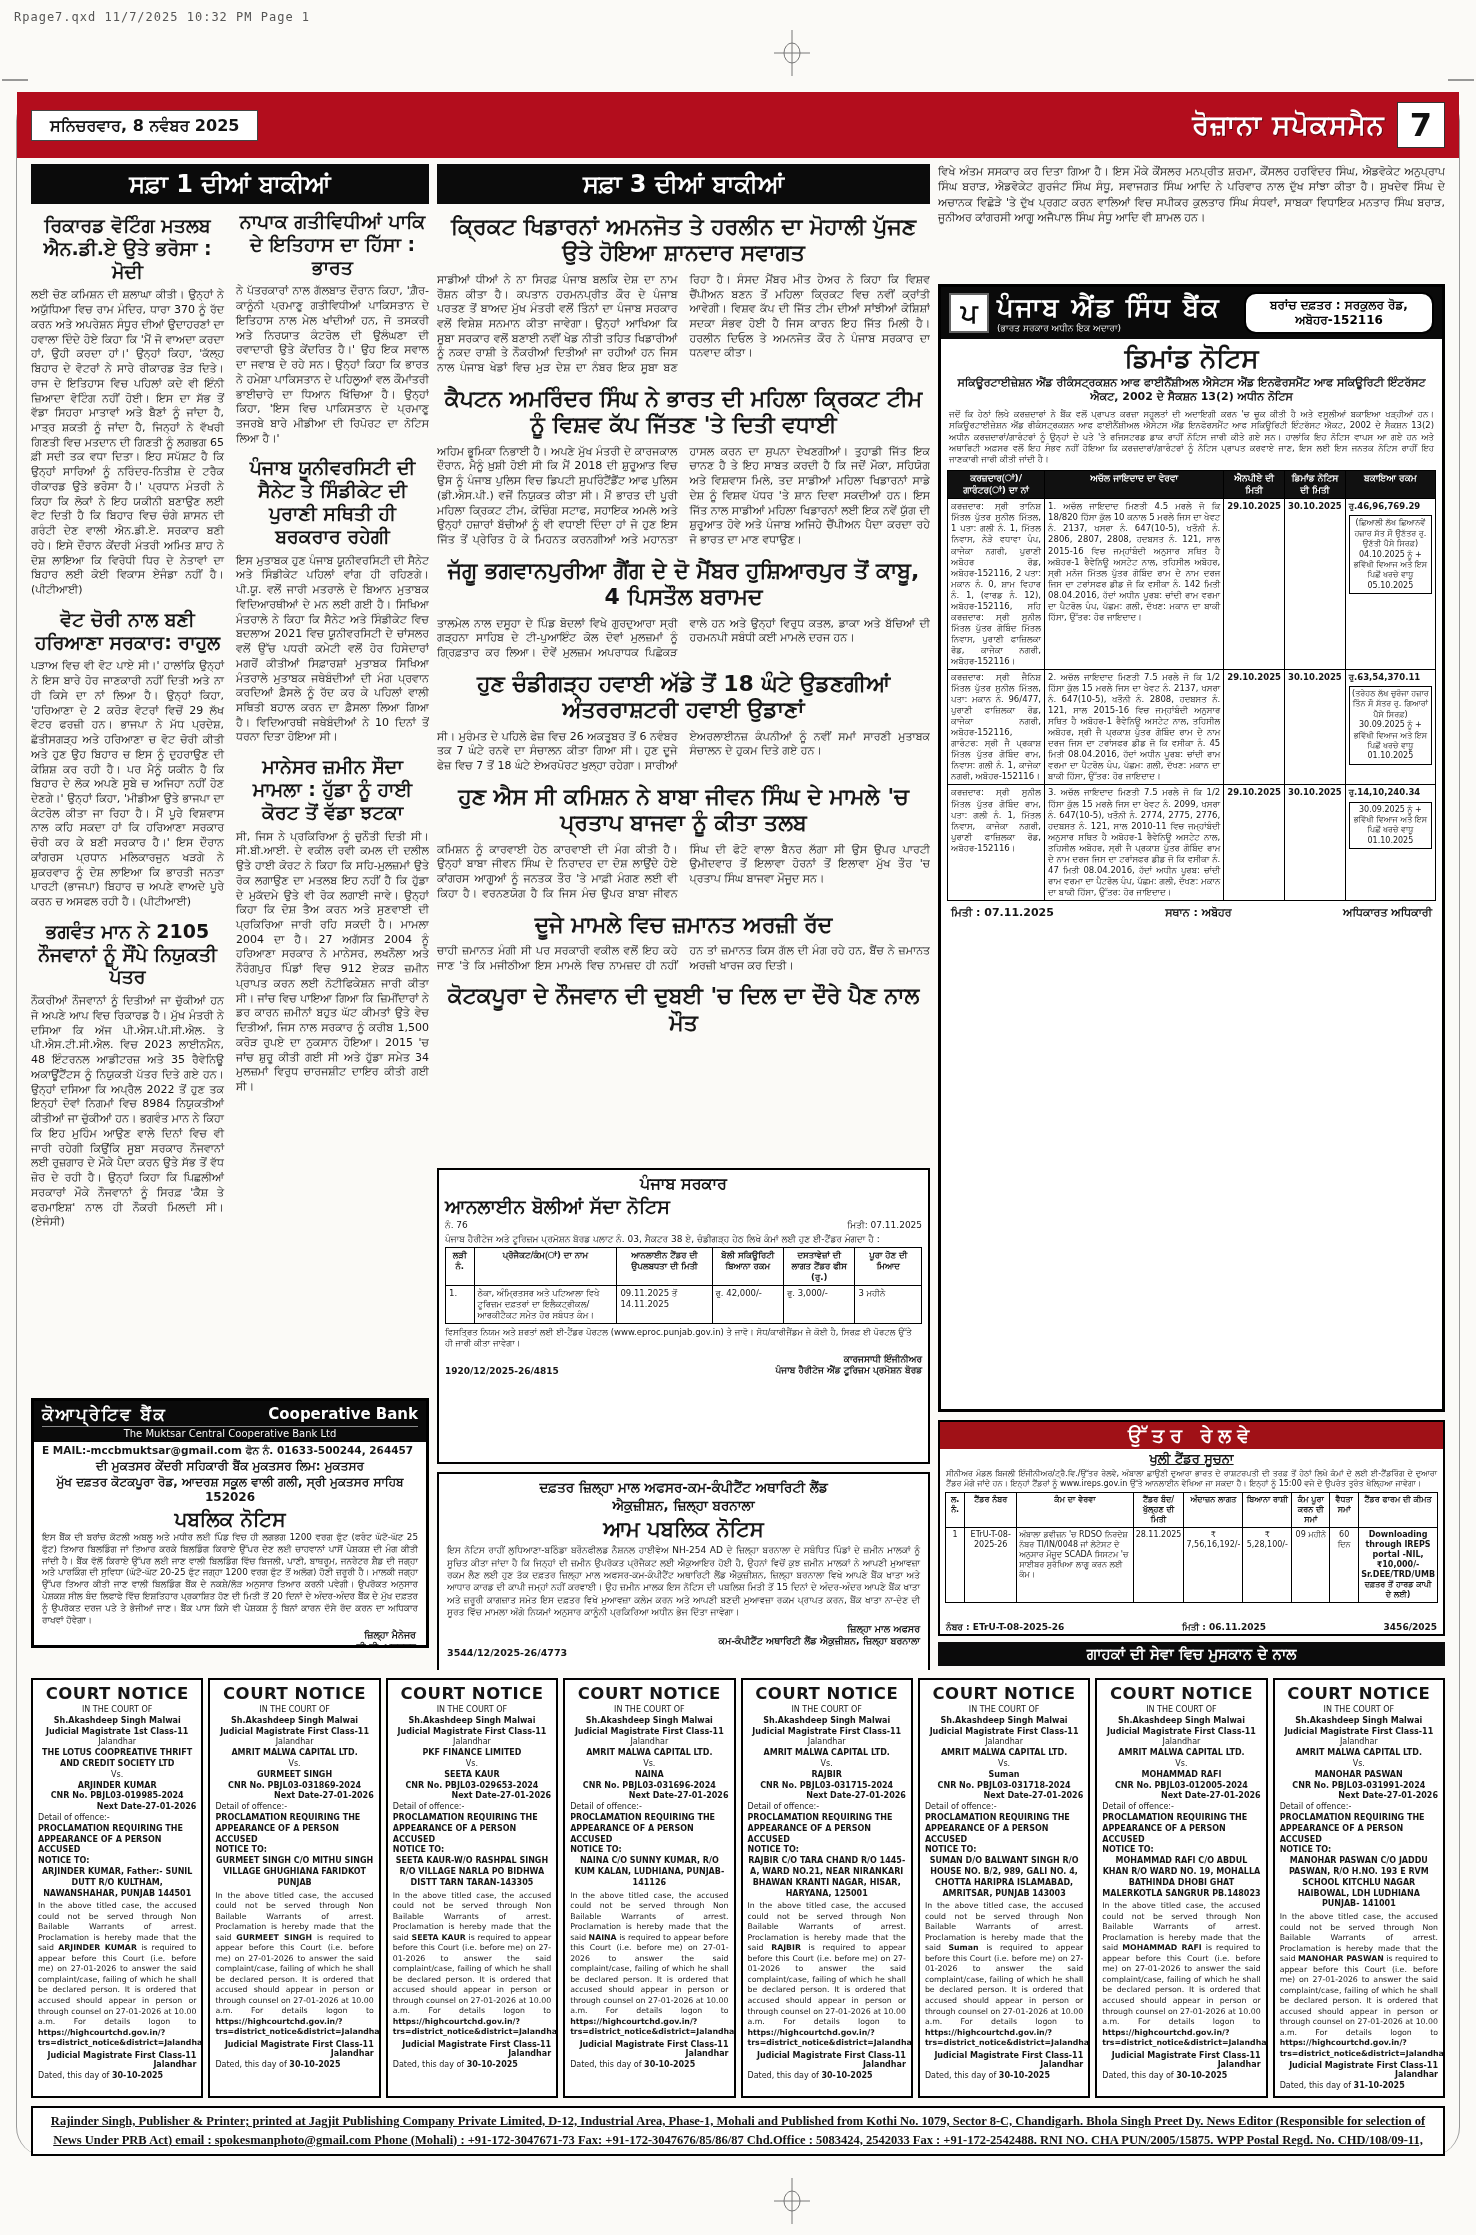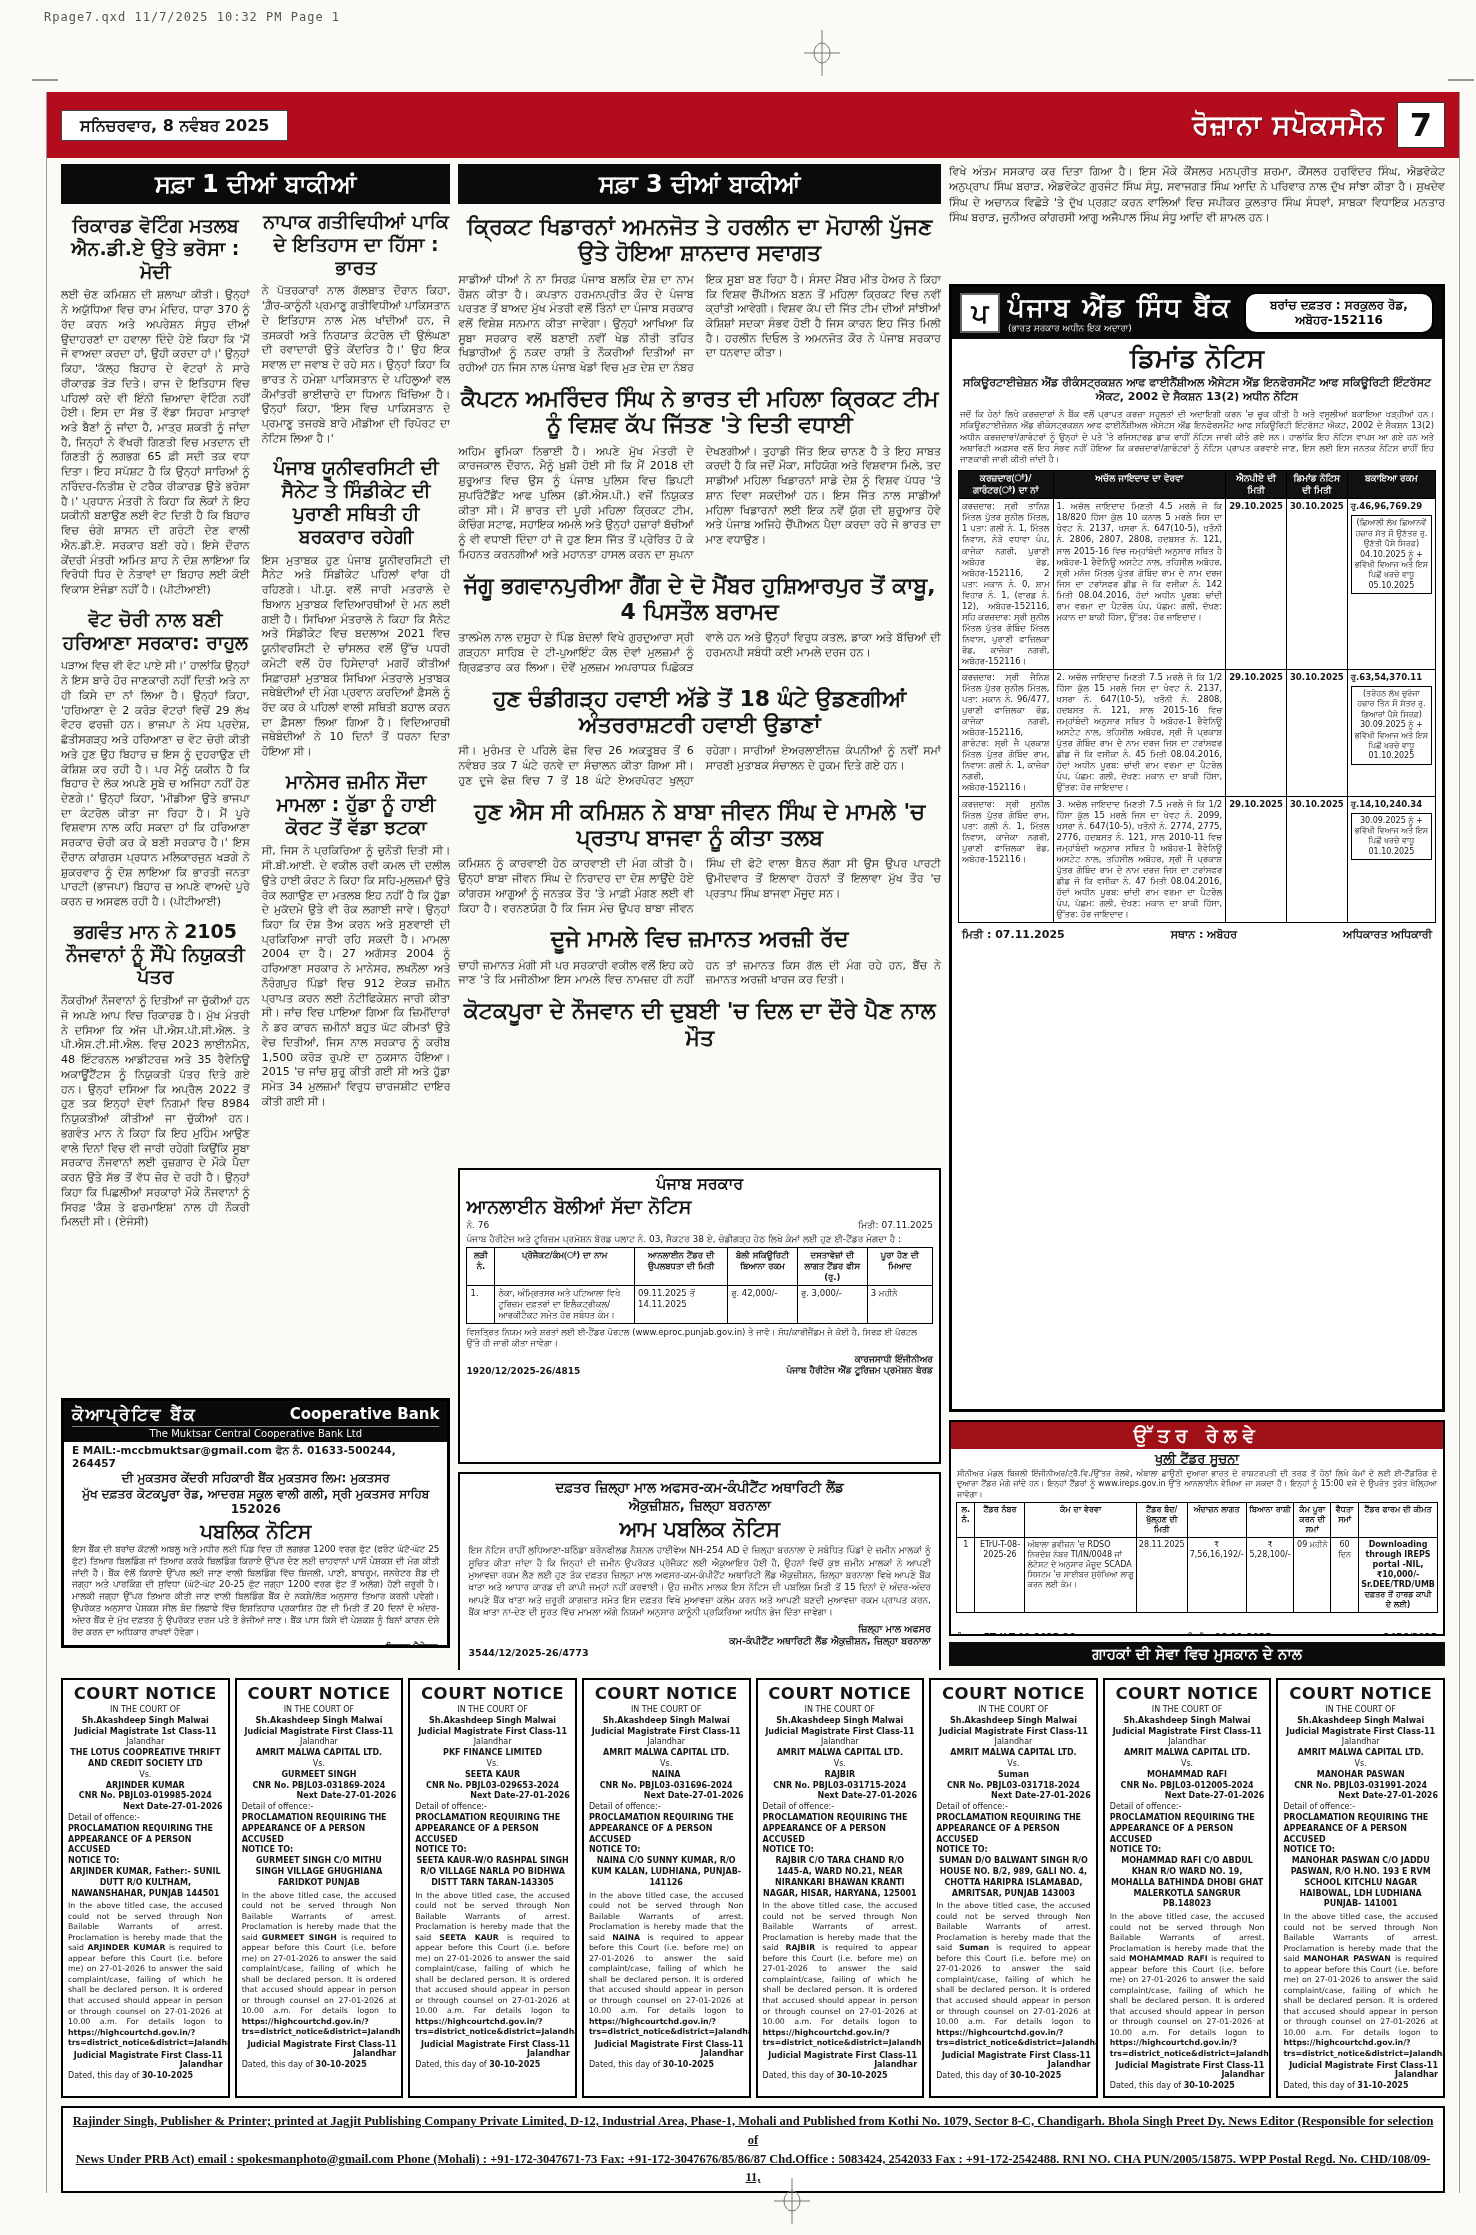--- a/index.html
+++ b/index.html
@@ -1,21 +1,21 @@
 <!DOCTYPE html>
 <html><head>
 <meta charset="utf-8">
 <style>
   * { margin:0; padding:0; box-sizing:border-box; }
   body { width:1476px; height:2235px; background:#e9e7e2; font-family:"DejaVu Sans","Liberation Sans",sans-serif; color:#161616; }
-  .page { position:relative; width:1476px; height:2235px; background:#fbfaf7; overflow:hidden;padding-left:30px; }
+  .page { position:relative; width:1476px; height:2235px; background:#fbfaf7; overflow:hidden; }
   .prepress { position:relative; height:92px; }
   .prepress-slug { position:absolute; top:10px; left:14px; font-family:"DejaVu Sans Mono","Liberation Mono",monospace; font-size:12px; color:#555; letter-spacing:1px; }
   .regmark { position:absolute; }
-  .sheet { margin:0 16px; border-left:1px solid #9a9a9a; border-right:1px solid #9a9a9a; }
+  .sheet { margin:0 16px; border-left:1px solid #9a9a9a; border-right:1px solid #9a9a9a;border-radius:29px; }
   .masthead { height:66px; background:#b30d1d; display:flex; align-items:center; justify-content:space-between; padding:0 14px; }
   .date-box { background:#fff; border:1px solid #444; padding:5px 18px; font-weight:bold; font-size:16px; }
   .brand-wrap { display:flex; align-items:center; }
   .brand { color:#fff; font-size:27px; font-weight:bold; letter-spacing:1px; text-shadow:1px 1px 0 #5c0810; }
   .pageno { background:#fff; color:#111; font-size:32px; font-weight:bold; line-height:1; padding:6px 12px; margin-left:12px; border:1px solid #333; }
   .main { display:flex; gap:8px; padding:6px 14px 0 14px; height:1512px; }
   .col { overflow:hidden; }
   .col-left { width:402px; }
   .col-mid { width:498px; }
   .col-right { width:512px; }

